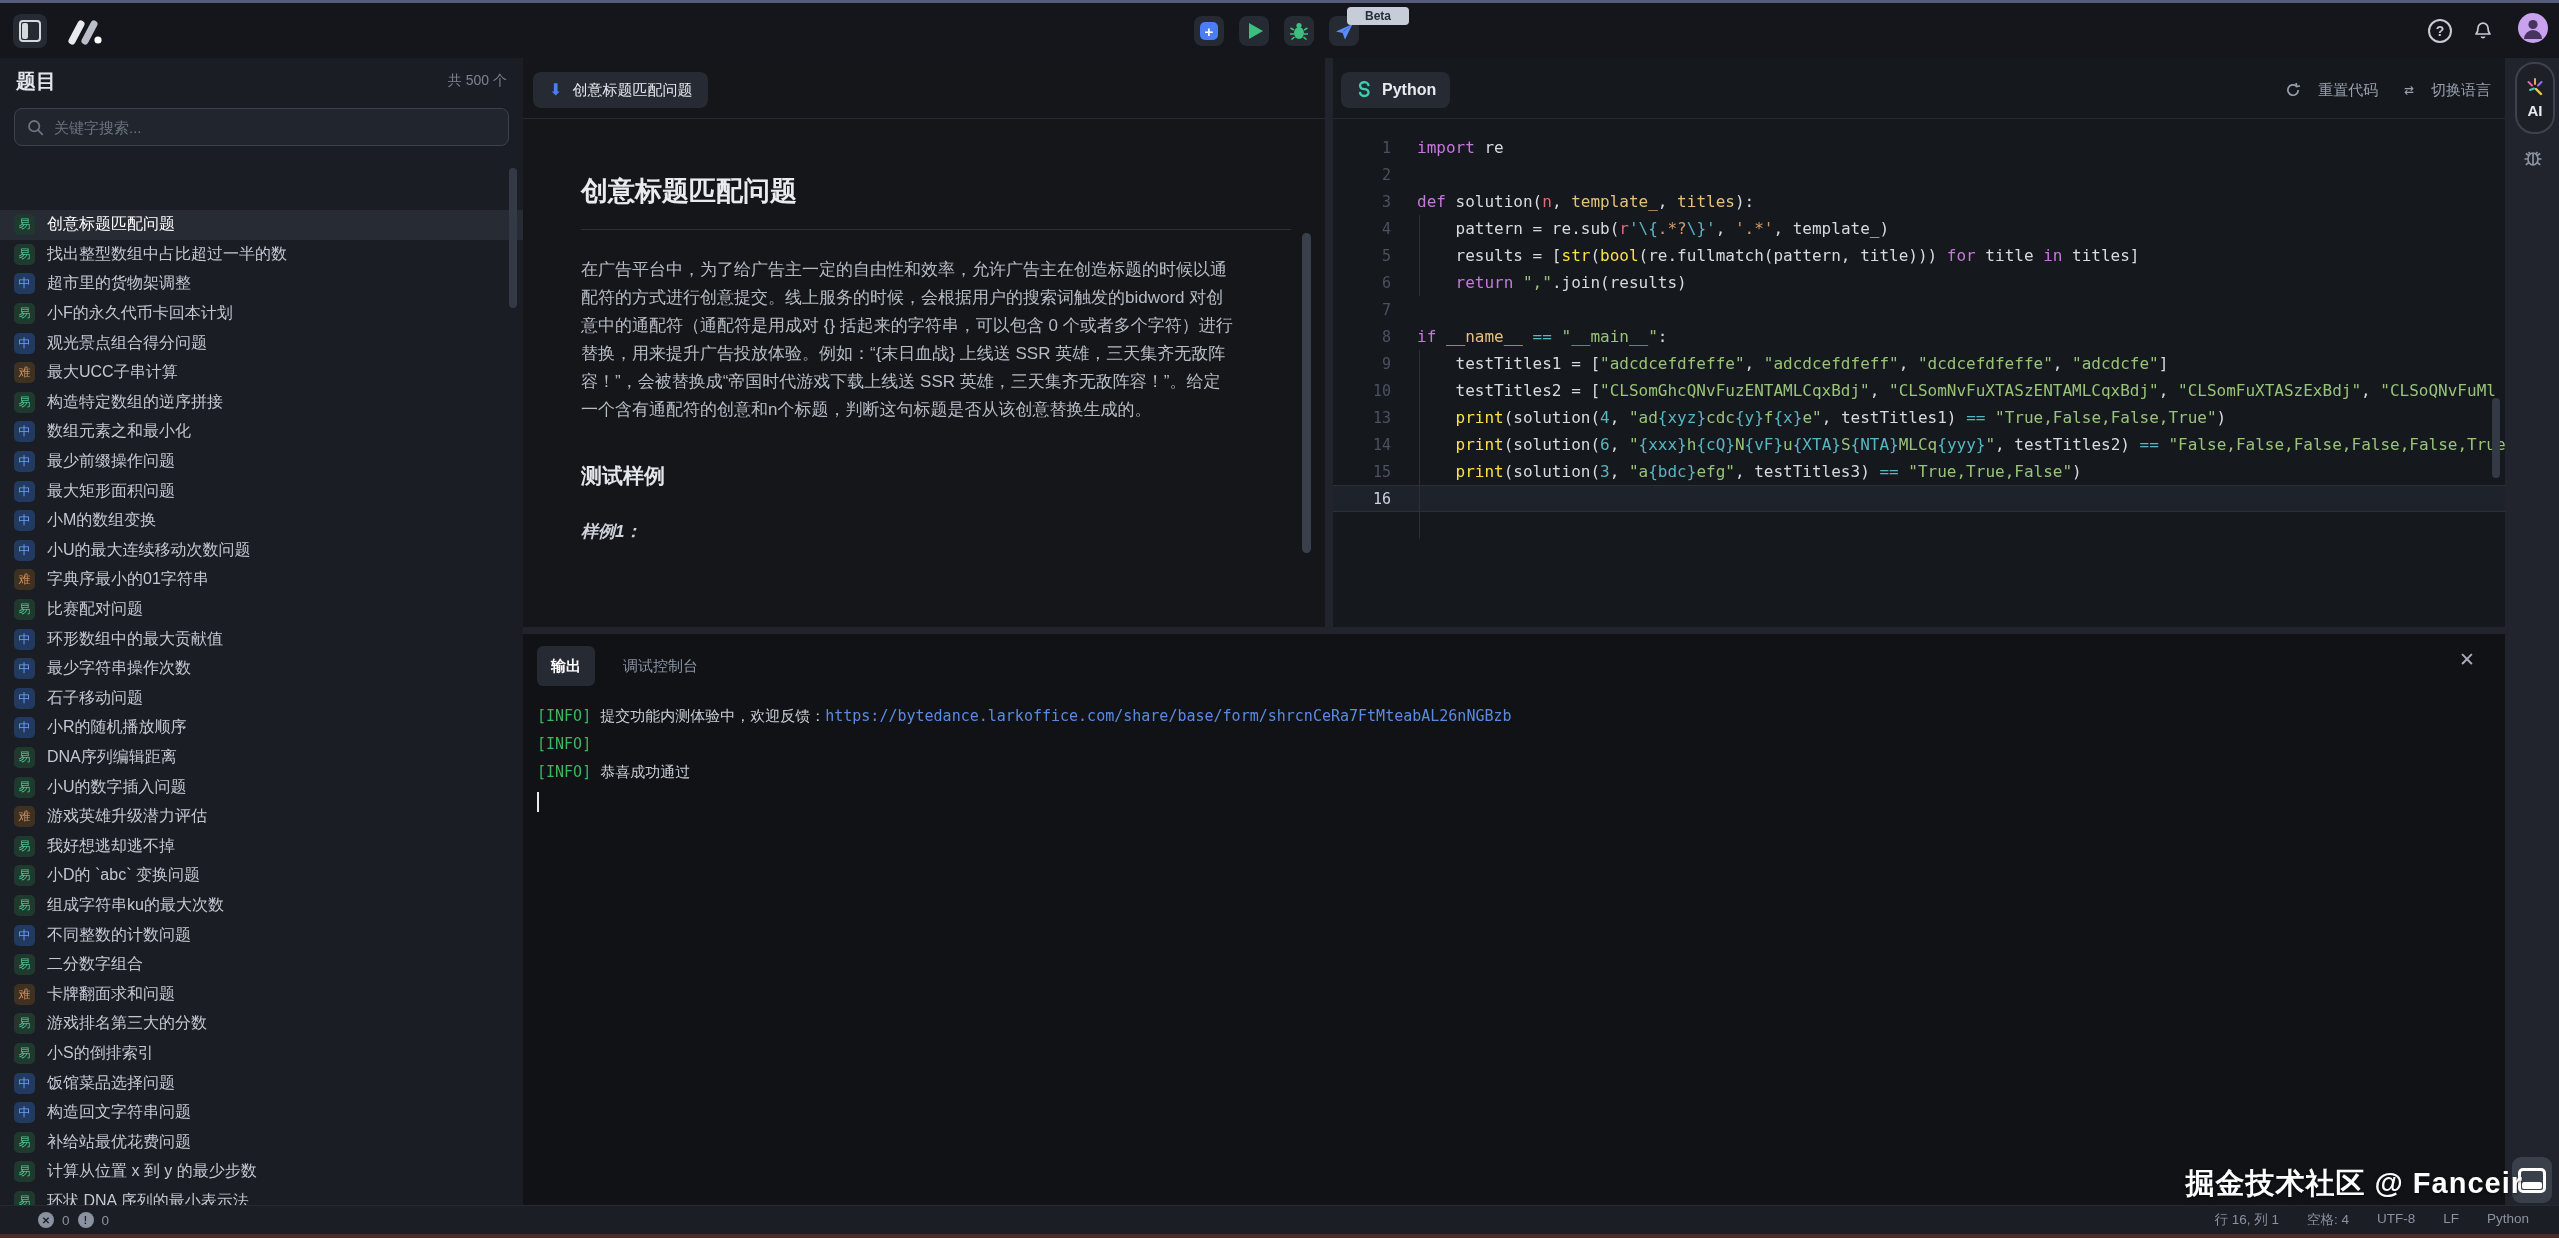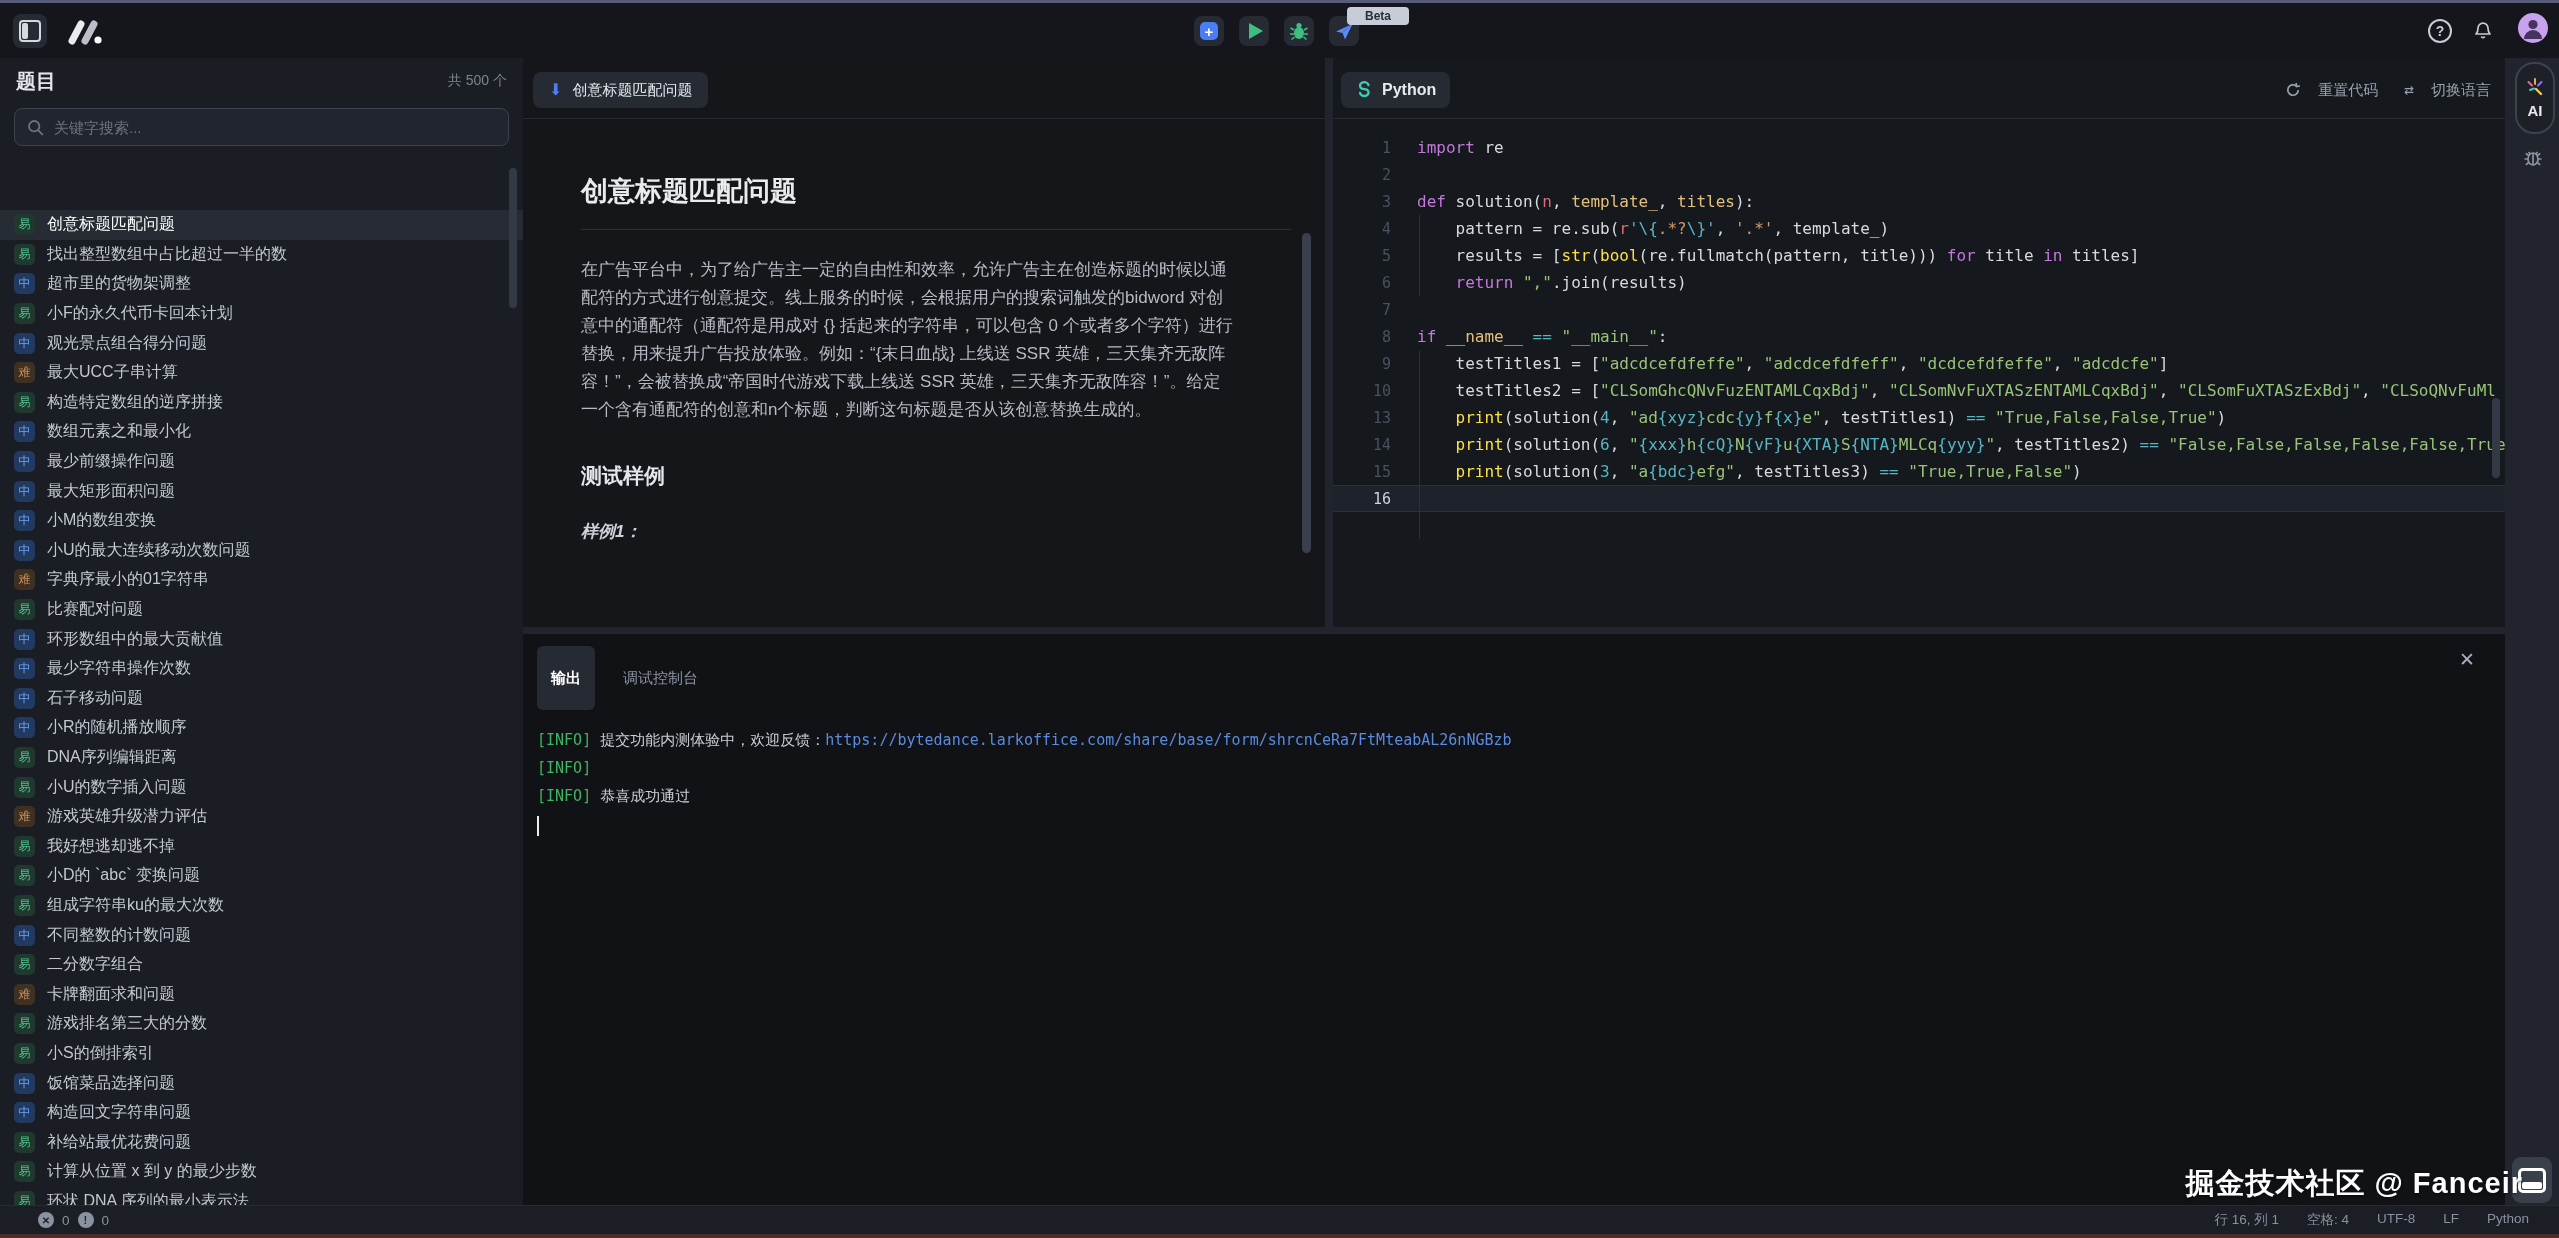--- a/index.html
+++ b/index.html
@@ -76,21 +76,21 @@
   .ai-label{color:#e8eaee;font-size:15px;font-weight:bold;}
   .rail-bug{position:absolute;left:17px;top:88px;}
   .screen-btn{position:absolute;left:7px;bottom:3px;width:40px;height:46px;background:#394049;border-radius:9px;
               display:flex;align-items:center;justify-content:center;}
   .scr-glyph{width:22px;height:19px;border:3px solid #ffffff;border-radius:5px;position:relative;}
   .scr-glyph div{position:absolute;left:1px;right:1px;bottom:1px;height:7px;background:#ffffff;border-radius:2px;}
   
   .console{position:absolute;left:523px;top:634px;width:1982px;height:572px;background:#101216;overflow:hidden;}
   .cs-tabs{position:relative;padding:12px 0 0 14px;display:flex;align-items:center;gap:28px;}
   .cs-tab-active{height:32px;background:#262a33;border-radius:6px;display:flex;align-items:center;
-                 padding:16px 14px;color:#ffffff;font-size:15px;font-weight:bold;}
+                 padding:4px 14px;color:#ffffff;font-size:15px;font-weight:bold;}
   .cs-tab{color:#8b93a2;font-size:15px;cursor:pointer;}
   .cs-close{position:absolute;right:30px;top:14px;color:#a7aeba;font-size:19px;cursor:pointer;}
   .cs-body{padding:16px 0 0 14px;font-family:"DejaVu Sans Mono","Liberation Mono",monospace;font-size:15px;}
   .cs-line{height:28px;display:flex;align-items:center;white-space:pre;}
   .cs-info{color:#3fb562;}
   .cs-text{color:#c9ced6;}
   .cs-link{color:#5b8be0;text-decoration:none;}
   .cs-cursor{width:2px;height:20px;background:#e8eaee;margin-top:4px;}
   
   .statusbar{position:absolute;left:0;right:0;bottom:4px;height:28px;background:#1b1e25;border-top:1px solid #262a32;

